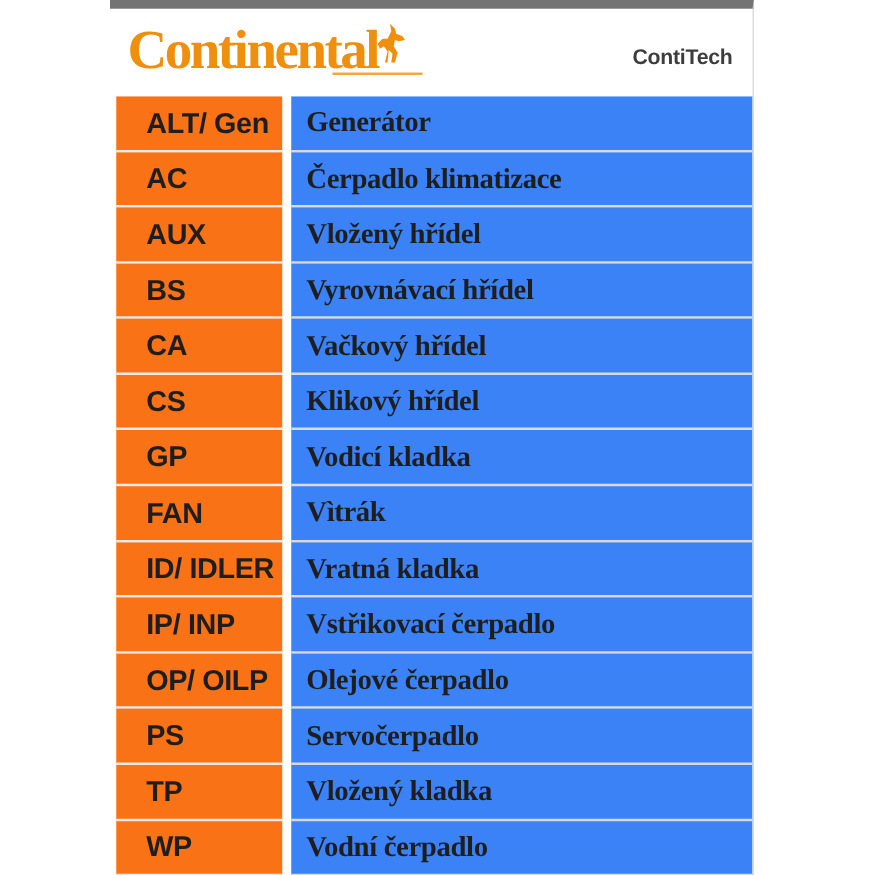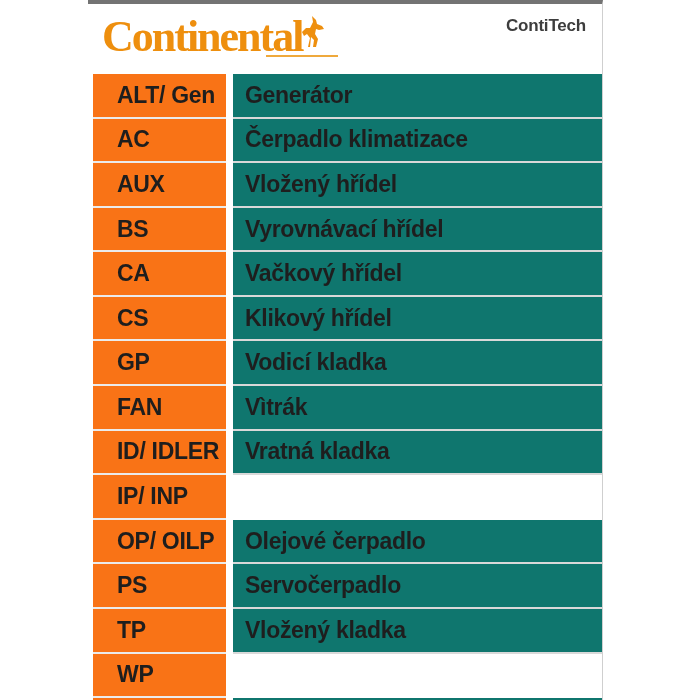--- a/index.html
+++ b/index.html
@@ -4,56 +4,56 @@
 <title>Continental ContiTech – Legend</title>
 <style>
   html,body { margin:0; padding:0; }
   body {
     width:700px; height:700px; background:#ffffff; position:relative;
     font-family:"Liberation Sans", sans-serif; overflow:hidden;
   }
   .sheet {
     position:absolute; left:88px; top:0; width:515px; height:700px;
     box-sizing:border-box;
-    border-top:4px solid #737373;
+    border-top:7px solid #737373;
     border-right:1px solid #cfcfcf;
     overflow:hidden; background:#ffffff;
   }
   
   .header { position:relative; height:70px; background:#ffffff; }
   .logo { position:absolute; left:14px; top:8px; height:54px; white-space:nowrap; }
   .logo-text {
     font-family:"Liberation Serif", serif; font-weight:bold;
     font-size:44px; line-height:50px; letter-spacing:-2px; color:#ee8f0e;
   }
   .horse { display:inline-block; vertical-align:top; margin-left:-2px; margin-top:2px; }
   .logo-underline {
     position:absolute; right:-12px; bottom:9px; width:72px; height:2px;
     background:#efa93c;
   }
   .subbrand {
-    position:absolute; right:16px; top:12px;
+    position:absolute; right:16px; top:29px;
     font-size:17px; font-weight:bold; color:#3d3d3d; letter-spacing:-0.2px;
   }
   
   .rows { display:flex; flex-direction:column; height:624px; }
   .row { flex:1; display:flex; min-height:0; }
   .cell {
     display:flex; align-items:center; box-sizing:border-box;
     font-weight:bold; font-size:23px; letter-spacing:-0.3px; color:#1e1e1e;
     overflow:hidden; white-space:nowrap;
   }
   .cell.code {
     width:133px; margin-left:5px; padding-left:24px;
     background:#f97316; border-bottom:2px solid #ebebeb;
   }
   .cellgap { width:7px; background:#ffffff; }
   .cell.label {
     flex:1; padding-left:12px;
-    background:#0f766e; border-bottom:2px solid #d9d9d9;
+    background:#3b82f6; border-bottom:2px solid #d9d9d9;font-family:Liberation Serif, serif;
   }
   
   .row.partial { flex:none; height:5px; }
   .row.partial .cell { border-bottom:none; }
 </style>
 </head>
 <body>
 
 <div class="sheet">
 
@@ -118,20 +118,21 @@
 
   <div class="row">
     <div class="cell code">ID/ IDLER</div>
     <div class="cellgap"></div>
     <div class="cell label">Vratná kladka</div>
   </div>
 
   <div class="row">
     <div class="cell code">IP/ INP</div>
     <div class="cellgap"></div>
+    <div class="cell label">Vstřikovací čerpadlo</div>
   </div>
 
   <div class="row">
     <div class="cell code">OP/ OILP</div>
     <div class="cellgap"></div>
     <div class="cell label">Olejové čerpadlo</div>
   </div>
 
   <div class="row">
     <div class="cell code">PS</div>
@@ -141,20 +142,21 @@
 
   <div class="row">
     <div class="cell code">TP</div>
     <div class="cellgap"></div>
     <div class="cell label">Vložený kladka</div>
   </div>
 
   <div class="row">
     <div class="cell code">WP</div>
     <div class="cellgap"></div>
+    <div class="cell label">Vodní čerpadlo</div>
   </div>
 </div>
 
   <div class="row partial">
     <div class="cell code"></div>
     <div class="cellgap"></div>
     <div class="cell label"></div>
   </div>
 
 </div>

